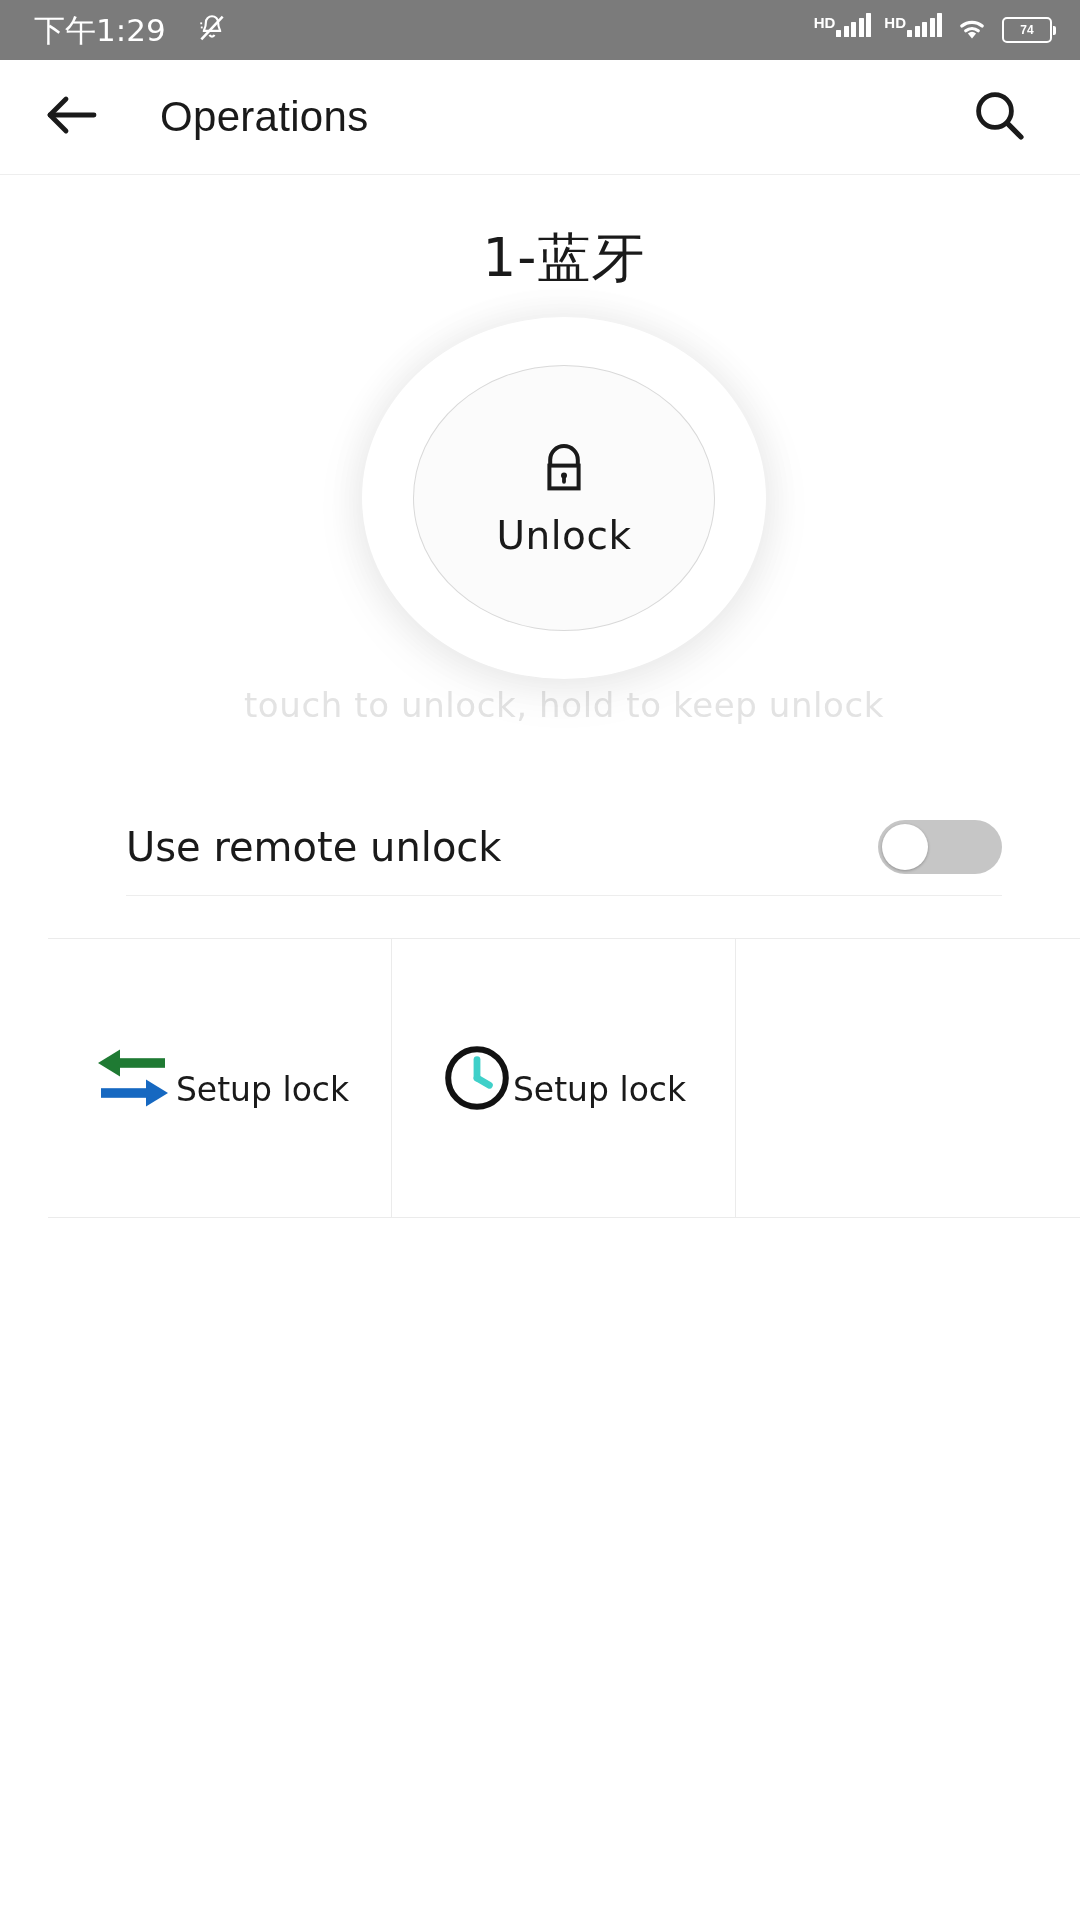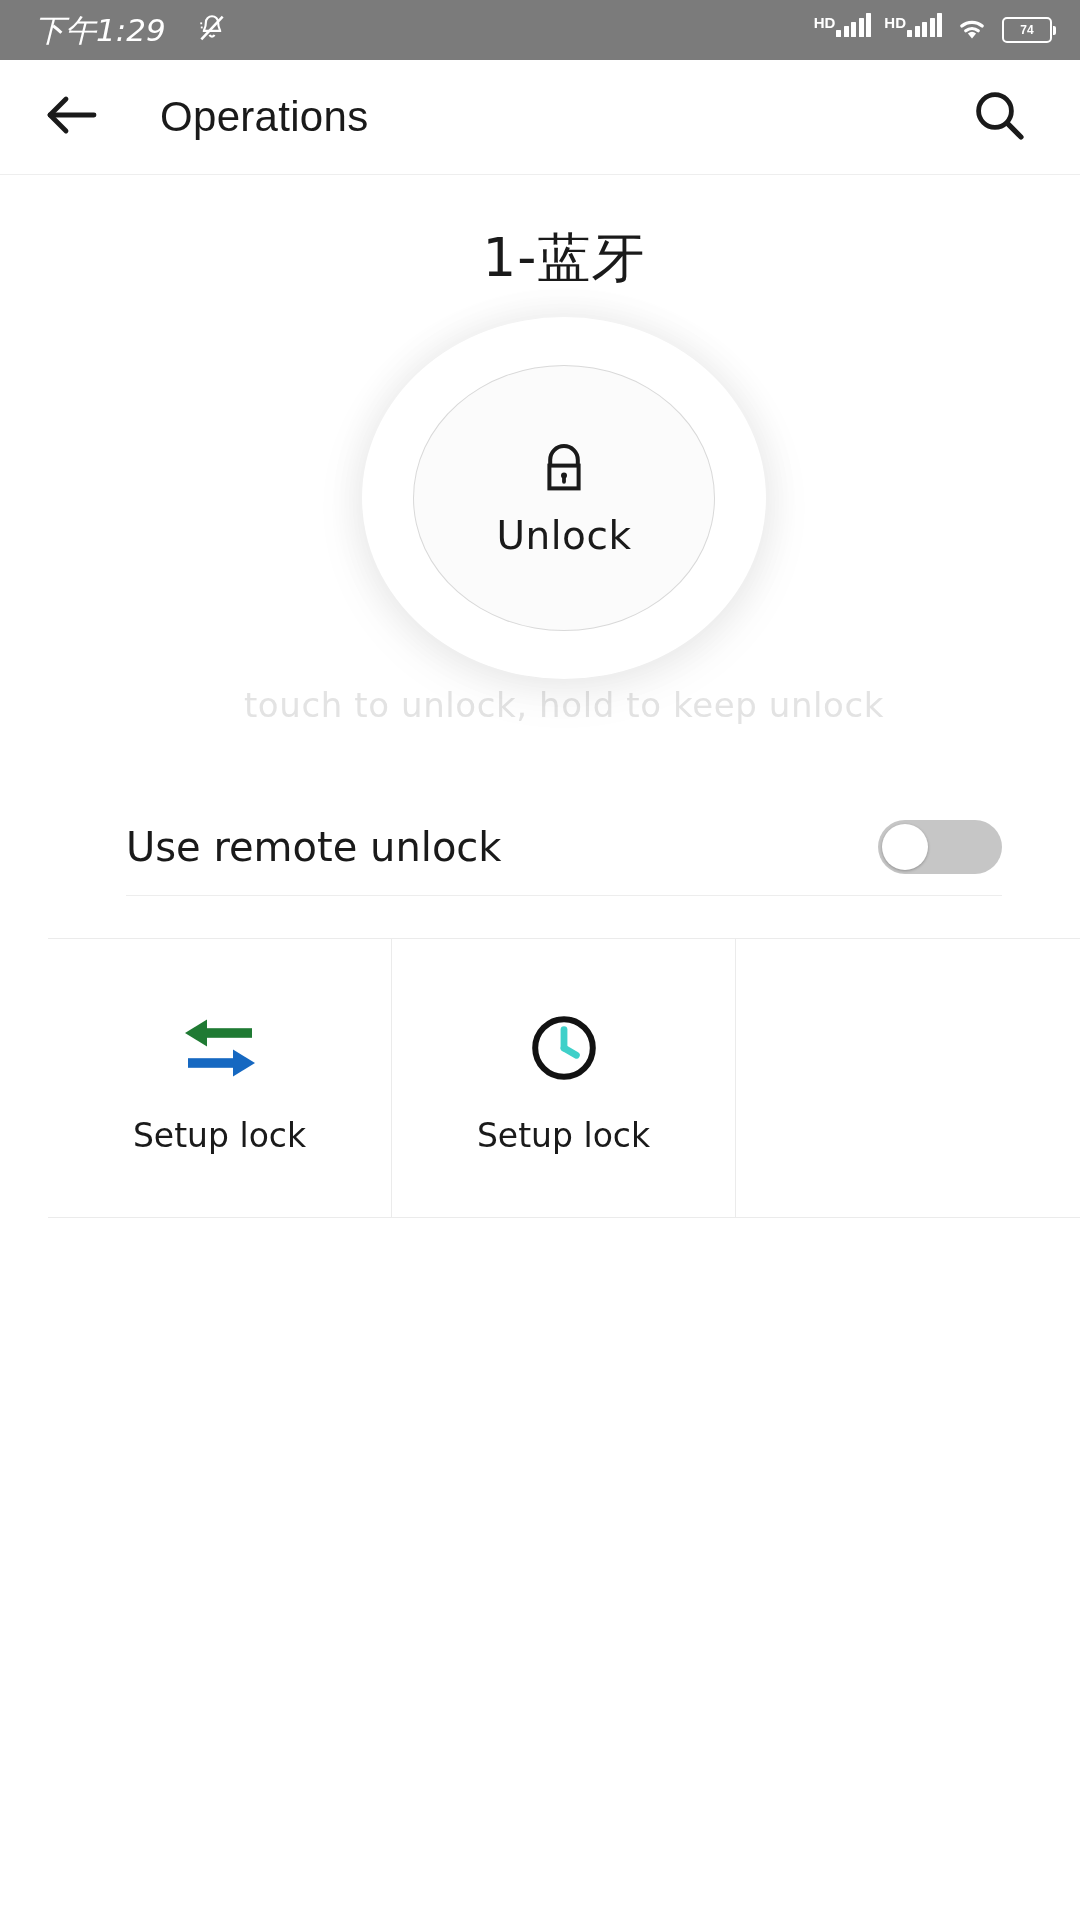--- a/index.html
+++ b/index.html
@@ -22,21 +22,20 @@
     display: flex;
     align-items: center;
     justify-content: space-between;
     padding: 0 28px 0 34px;
     box-sizing: border-box;
   }
   .status-left {
     display: flex;
     align-items: center;
     gap: 30px;
-    font-style: italic;
   }
   .status-time {
     color: #ffffff;
     font-size: 31px;
     letter-spacing: 0px;
     font-family: "DejaVu Sans", sans-serif;
     line-height: 1;
   }
   .status-right {
     display: flex;
@@ -247,21 +246,21 @@
   .action-grid {
     margin-top: 42px;
     display: grid;
     grid-template-columns: repeat(3, 1fr);
     border-top: 1px solid #ebebeb;
     border-bottom: 1px solid #ebebeb;
   }
   .action-cell {
     height: 278px;
     display: flex;
-    flex-direction: column;
+    flex-direction: row;
     align-items: center;
     justify-content: center;
     border-right: 1px solid #ebebeb;
     box-sizing: border-box;
     cursor: pointer;
   }
   .action-cell.last { border-right: none; cursor: default; }
   .action-icon {
     height: 92px;
     display: flex;

